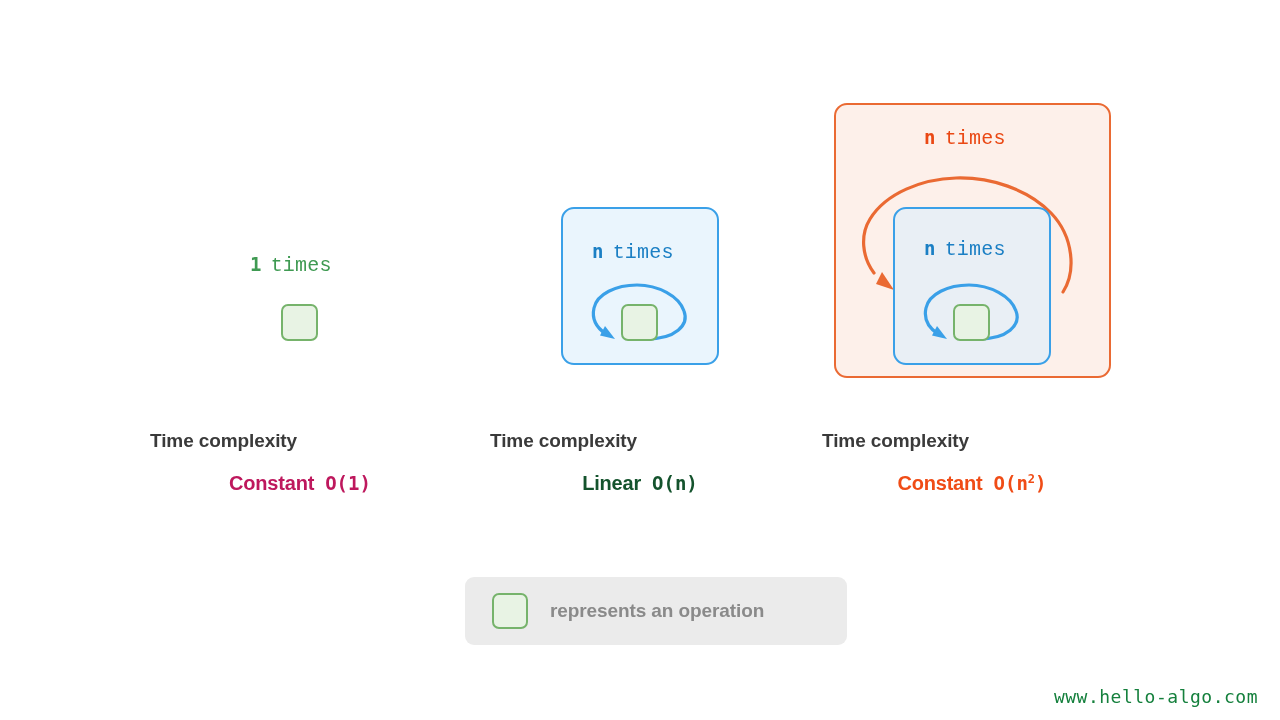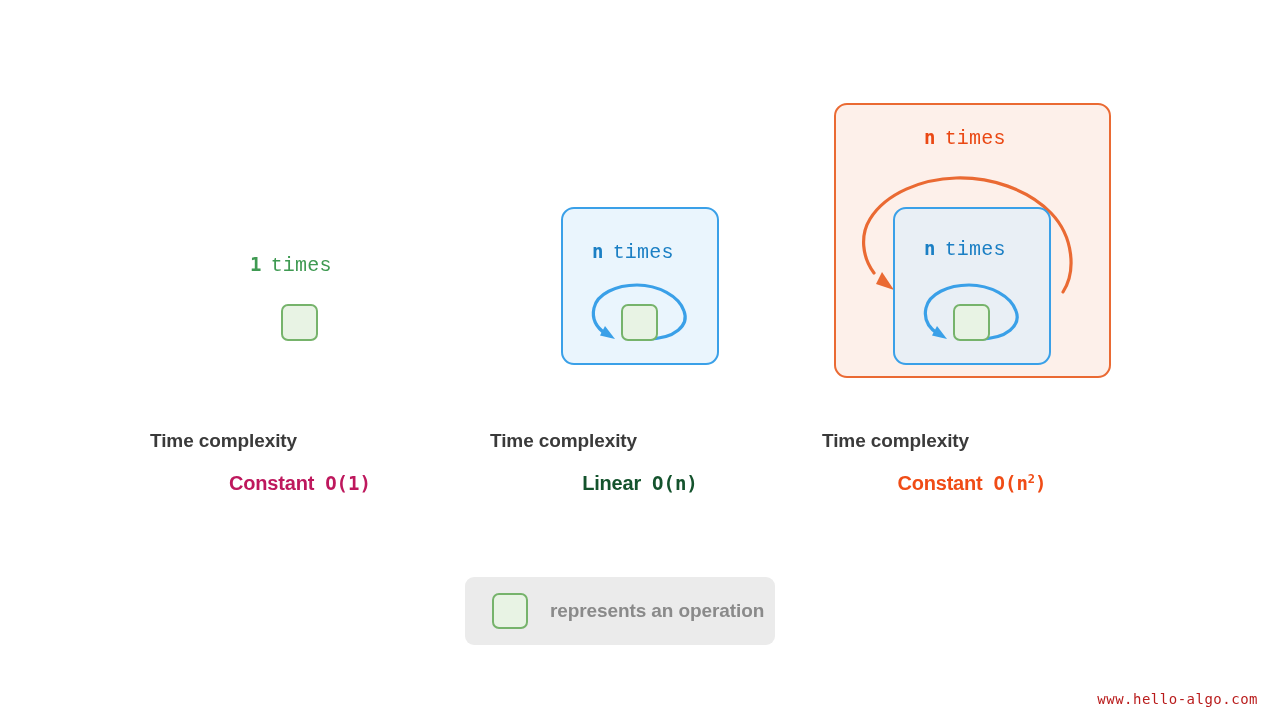--- a/index.html
+++ b/index.html
@@ -116,21 +116,21 @@
   }
   .green-txt  { color: #be185d; }
   .blue-txt   { color: #14532d; }
   .orange-txt { color: #f04c16; }
 
   
   .legend {
     position: absolute;
     left: 465px;
     top: 577px;
-    width: 310px;
+    width: 382px;
     height: 68px;
     background: #ebebeb;
     border-radius: 9px;
     display: flex;
     align-items: center;
     box-sizing: border-box;
     padding-left: 27px;
     gap: 22px;
   }
   .legend-swatch {
@@ -149,22 +149,22 @@
     color: #8a8a8a;
     letter-spacing: -0.1px;
   }
 
   
   .watermark {
     position: absolute;
     right: 22px;
     bottom: 13px;
     font-family: "DejaVu Sans Mono", "Liberation Mono", monospace;
-    font-size: 14px;
-    color: #b91c1c;
+    font-size: 18px;
+    color: #15803d;
     letter-spacing: 0.5px;
     text-align: right;
   }
 </style>
 </head>
 <body>
 
 <div class="stage">
 
   <div class="count-label count-green" style="left:250px; top:253px;">

